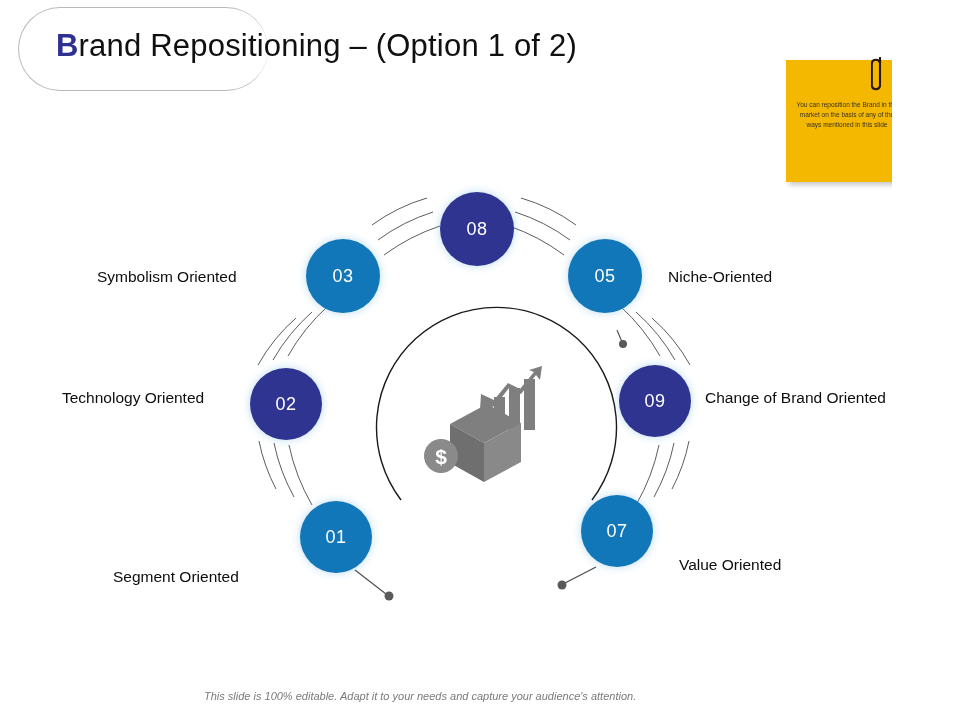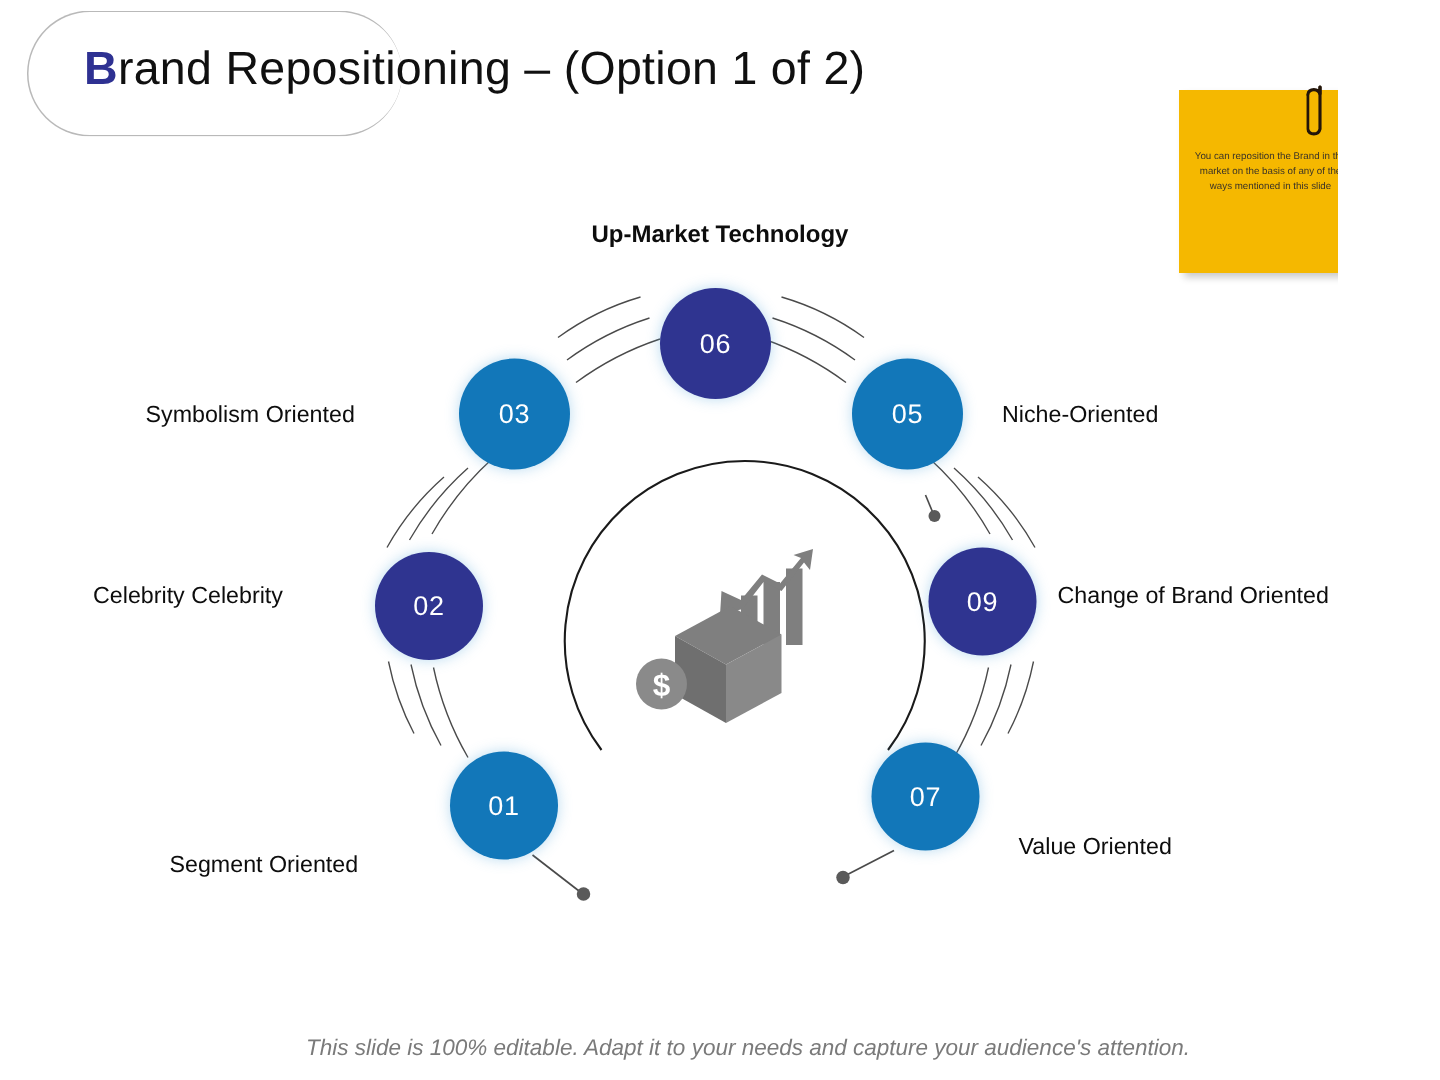--- a/index.html
+++ b/index.html
@@ -126,21 +126,21 @@
     font-size: 16px;
     font-weight: 700;
     color: #0d0d0d;
   }
 
   
   #footer-note {
     position: absolute;
     left: 204px;
     top: 690px;
-    font-size: 15px;
+    font-size: 11px;
     font-style: italic;
     color: #7a7a7a;
     white-space: nowrap;
   }
   #page-number {
     position: absolute;
     left: 930px;
     top: 690px;
     font-size: 13px;
     font-weight: 700;
@@ -220,37 +220,36 @@
 
       <path d="M 450 424 L 484 443 L 484 482 L 450 463 Z" fill="#6f6f6f"></path>
 
       <path d="M 484 443 L 521 423 L 521 462 L 484 482 Z" fill="#898989"></path>
 
       <circle cx="441" cy="456" r="17" fill="#8a8a8a"></circle>
       <text x="441" y="464" text-anchor="middle" font-family="Liberation Sans, sans-serif" font-size="21" font-weight="700" fill="#ffffff">$</text>
     </g>
   </svg>
 
-  <div id="top-heading">Up-Market Technology</div>
 
   <div id="nodes-layer">
       <div class="node light" style="left: 300px; top: 501px; width: 72px; height: 72px;">
         <span>01</span>
       </div>
       <div class="node-label left" style="left: 113px; top: 522px; margin-top: 46px;">Segment Oriented</div>
       <div class="node dark" style="left: 250px; top: 368px; width: 72px; height: 72px;">
         <span>02</span>
       </div>
-      <div class="node-label left" style="left: 62px; top: 389px;">Celebrity Celebrity</div>
+      <div class="node-label left" style="left: 62px; top: 389px;">Technology Oriented</div>
       <div class="node light" style="left: 306px; top: 239px; width: 74px; height: 74px;">
         <span>03</span>
       </div>
       <div class="node-label left" style="left: 97px; top: 268px;">Symbolism Oriented</div>
       <div class="node dark" style="left: 440px; top: 192px; width: 74px; height: 74px;">
-        <span>06</span>
+        <span>08</span>
       </div>
       <div class="node light" style="left: 568px; top: 239px; width: 74px; height: 74px;">
         <span>05</span>
       </div>
       <div class="node-label right" style="left: 668px; top: 268px;">Niche-Oriented</div>
       <div class="node dark" style="left: 619px; top: 365px; width: 72px; height: 72px;">
         <span>09</span>
       </div>
       <div class="node-label right" style="left: 705px; top: 389px;">Change of Brand Oriented</div>
       <div class="node light" style="left: 581px; top: 495px; width: 72px; height: 72px;">

